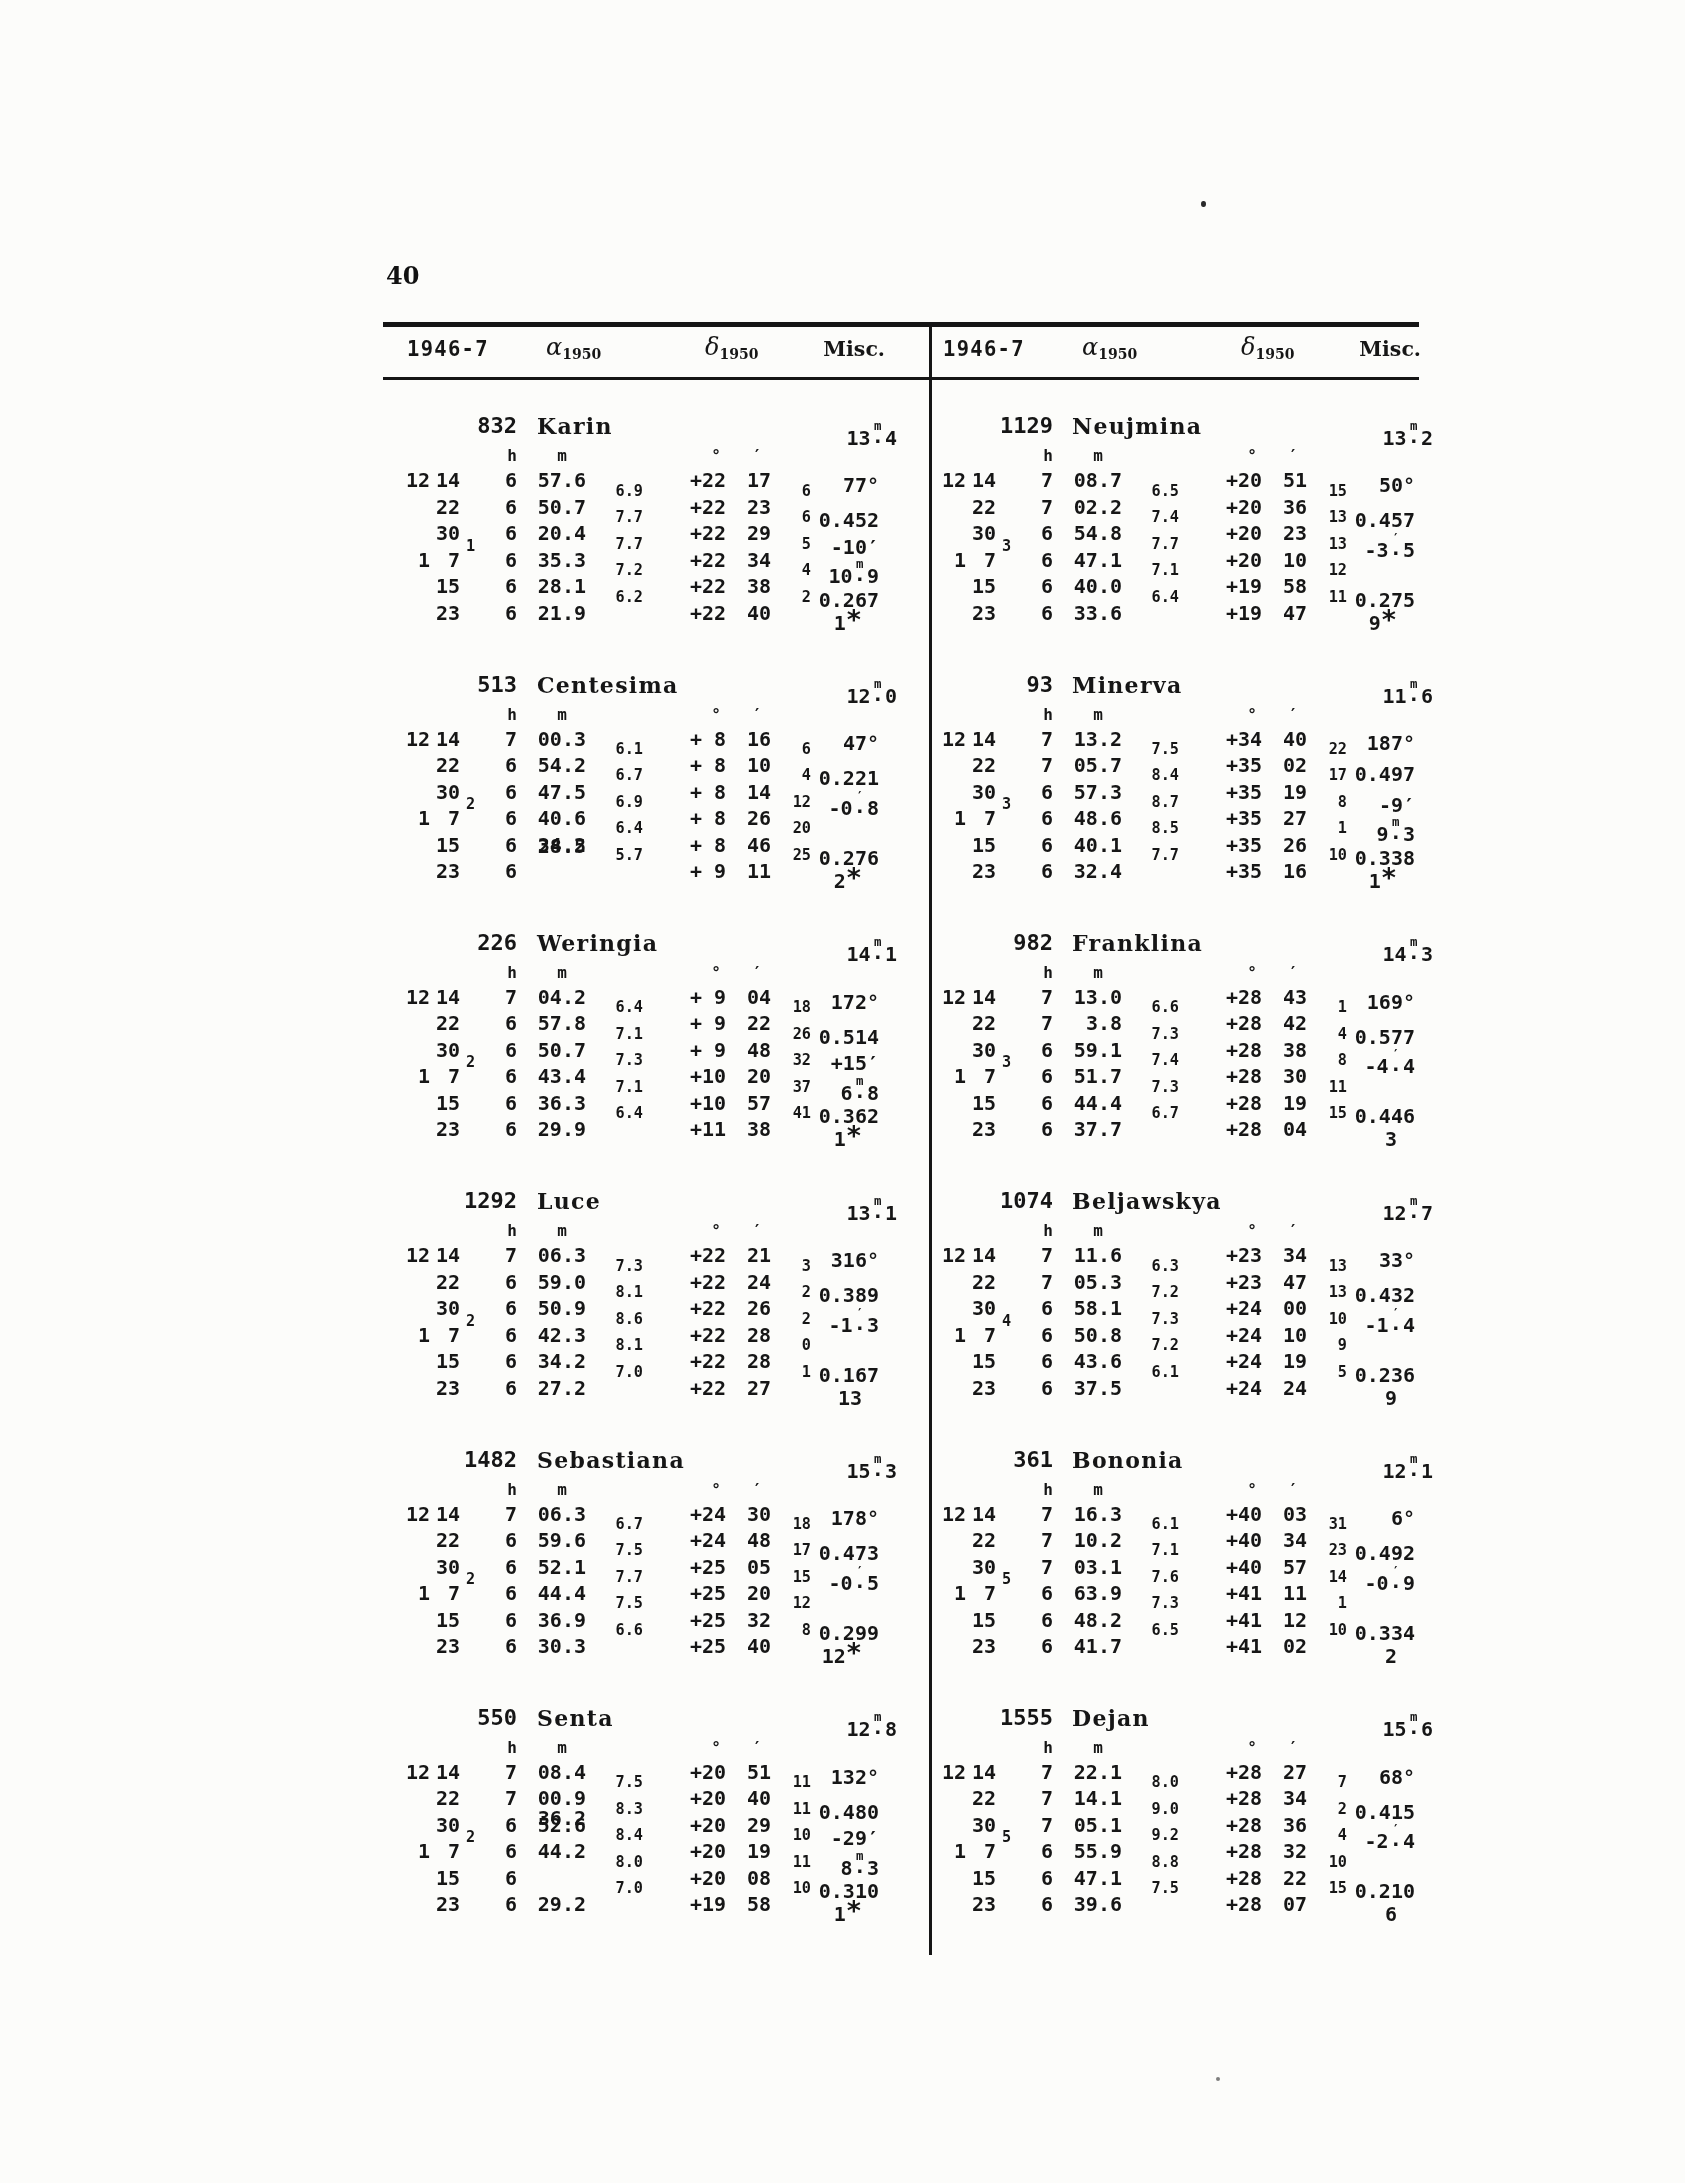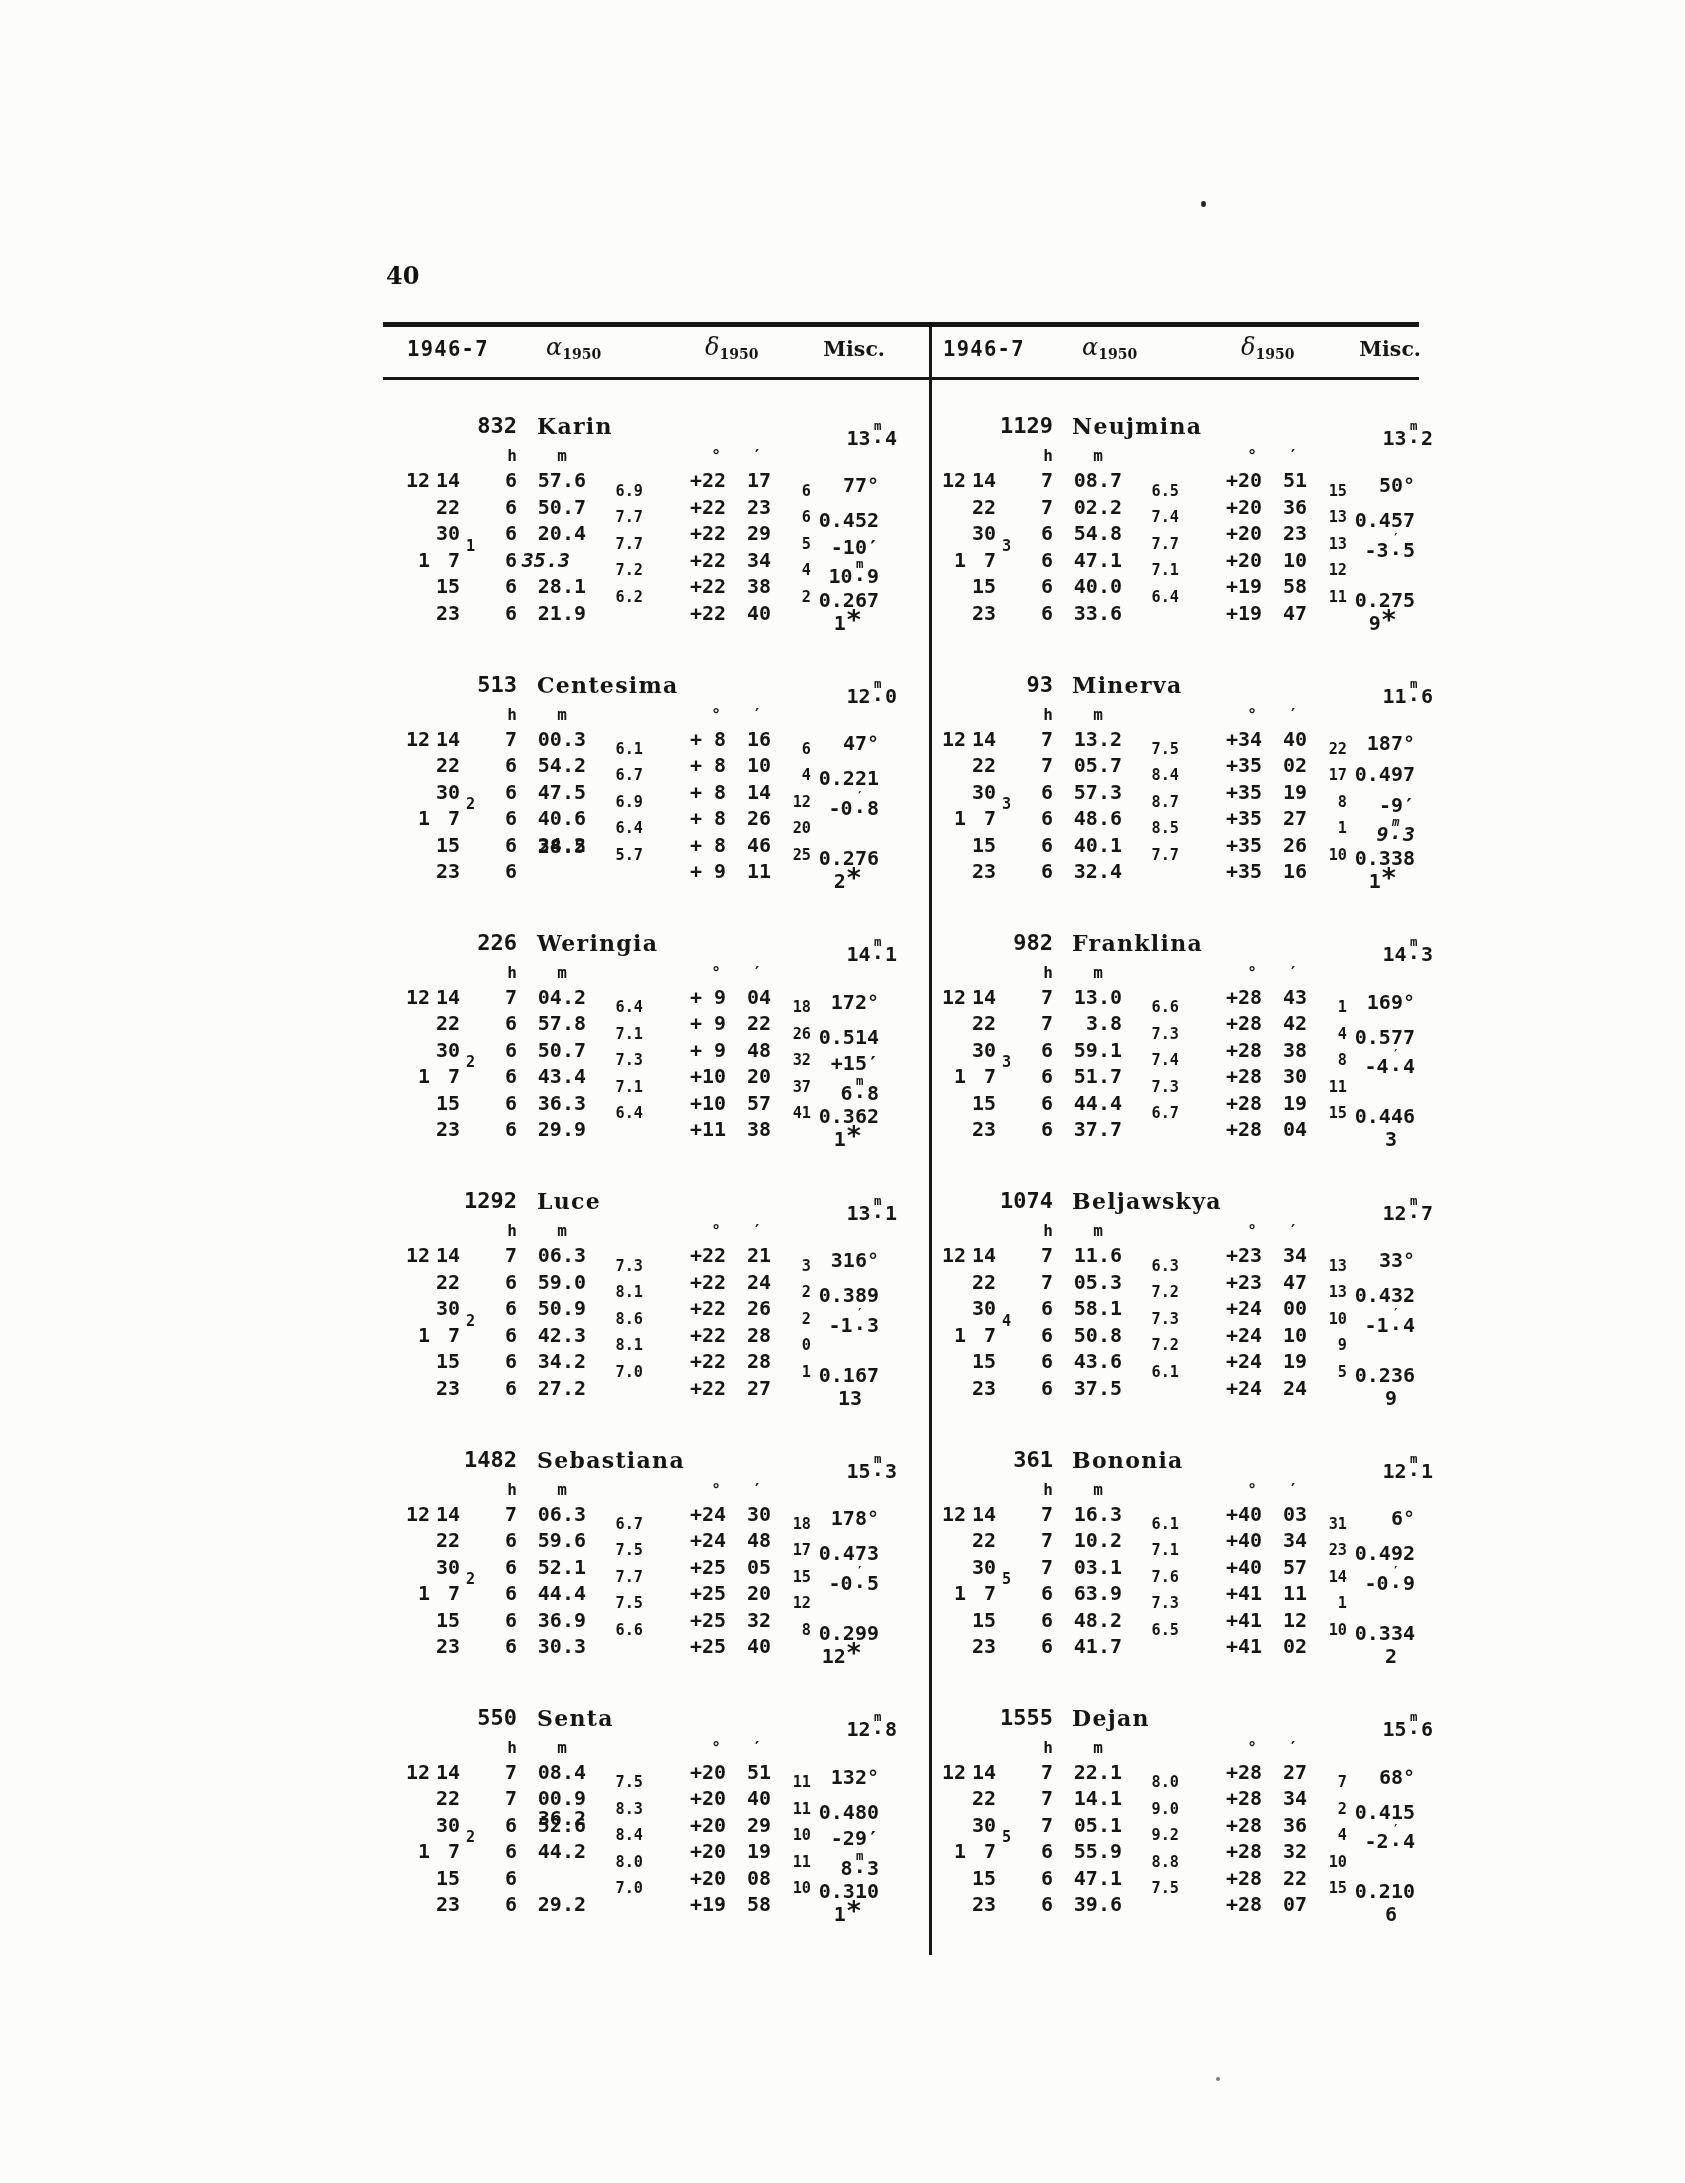--- a/index.html
+++ b/index.html
@@ -63,21 +63,21 @@
       <div class="cell num r" style="left: 554px; width: 172px; top: 497px;">+22</div>
       <div class="cell num r" style="left: 599px; width: 172px; top: 497px;">23</div>
       <div class="cell num r" style="left: 288px; width: 172px; top: 523px;">30</div>
       <div class="cell num r" style="left: 345px; width: 172px; top: 523px;">6</div>
       <div class="cell num r" style="left: 414px; width: 172px; top: 523px;">20.4</div>
       <div class="cell num r" style="left: 554px; width: 172px; top: 523px;">+22</div>
       <div class="cell num r" style="left: 599px; width: 172px; top: 523px;">29</div>
       <div class="cell num r" style="left: 258px; width: 172px; top: 550px;">1</div>
       <div class="cell num r" style="left: 288px; width: 172px; top: 550px;">7</div>
       <div class="cell num r" style="left: 345px; width: 172px; top: 550px;">6</div>
-      <div class="cell num r" style="left: 398px; width: 172px; top: 550px; font-style: italic;">35.3</div>
+      <div class="cell num r" style="left: 414px; width: 172px; top: 550px;">35.3</div>
       <div class="cell num r" style="left: 554px; width: 172px; top: 550px;">+22</div>
       <div class="cell num r" style="left: 599px; width: 172px; top: 550px;">34</div>
       <div class="cell num r" style="left: 288px; width: 172px; top: 576px;">15</div>
       <div class="cell num r" style="left: 345px; width: 172px; top: 576px;">6</div>
       <div class="cell num r" style="left: 414px; width: 172px; top: 576px;">28.1</div>
       <div class="cell num r" style="left: 554px; width: 172px; top: 576px;">+22</div>
       <div class="cell num r" style="left: 599px; width: 172px; top: 576px;">38</div>
       <div class="cell num r" style="left: 288px; width: 172px; top: 603px;">23</div>
       <div class="cell num r" style="left: 345px; width: 172px; top: 603px;">6</div>
       <div class="cell num r" style="left: 414px; width: 172px; top: 603px;">21.9</div>
@@ -482,21 +482,21 @@
       <div class="cell small r" style="left: 1007px; width: 172px; top: 821px;">8.5</div>
       <div class="cell small r" style="left: 1007px; width: 172px; top: 848px;">7.7</div>
       <div class="cell small r" style="left: 1175px; width: 172px; top: 742px;">22</div>
       <div class="cell small r" style="left: 1175px; width: 172px; top: 768px;">17</div>
       <div class="cell small r" style="left: 1175px; width: 172px; top: 795px;">8</div>
       <div class="cell small r" style="left: 1175px; width: 172px; top: 821px;">1</div>
       <div class="cell small r" style="left: 1175px; width: 172px; top: 848px;">10</div>
       <div class="cell num r" style="left: 1243px; width: 172px; top: 733px;">187°</div>
       <div class="cell num r" style="left: 1243px; width: 172px; top: 764px;">0.497</div>
       <div class="cell num r" style="left: 1243px; width: 172px; top: 795px;">-9′</div>
-      <div class="cell num r" style="left: 1243px; width: 172px; top: 821px; font-style: italic;">9<span class="stk"><span class="t">m</span><span class="b">.</span></span>3</div>
+      <div class="cell num r" style="left: 1243px; width: 172px; top: 821px;">9<span class="stk"><span class="t">m</span><span class="b">.</span></span>3</div>
       <div class="cell num r" style="left: 1243px; width: 172px; top: 848px;">0.338</div>
       <div class="cell num r" style="left: 1225px; width: 172px; top: 871px;">1<span class="star">*</span></div>
       <div class="cell blk-num r" style="left: 881px; width: 172px; top: 932px;">982</div>
       <div class="cell blk-name" style="left: 1072px; top: 932px;">Franklina</div>
       <div class="cell blk-mag r" style="left: 1261px; width: 172px; top: 941px;">14<span class="stk"><span class="t">m</span><span class="b">.</span></span>3</div>
       <div class="cell unit r" style="left: 881px; width: 172px; top: 965px;">h</div>
       <div class="cell unit r" style="left: 931px; width: 172px; top: 965px;">m</div>
       <div class="cell unit r" style="left: 1085px; width: 172px; top: 965px;">°</div>
       <div class="cell unit r" style="left: 1126px; width: 172px; top: 965px;">′</div>
       <div class="cell num r" style="left: 794px; width: 172px; top: 987px;">12</div>

